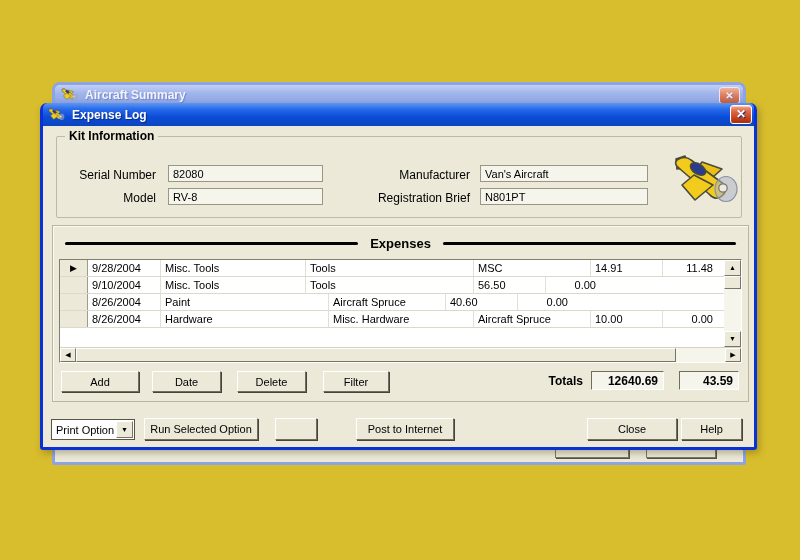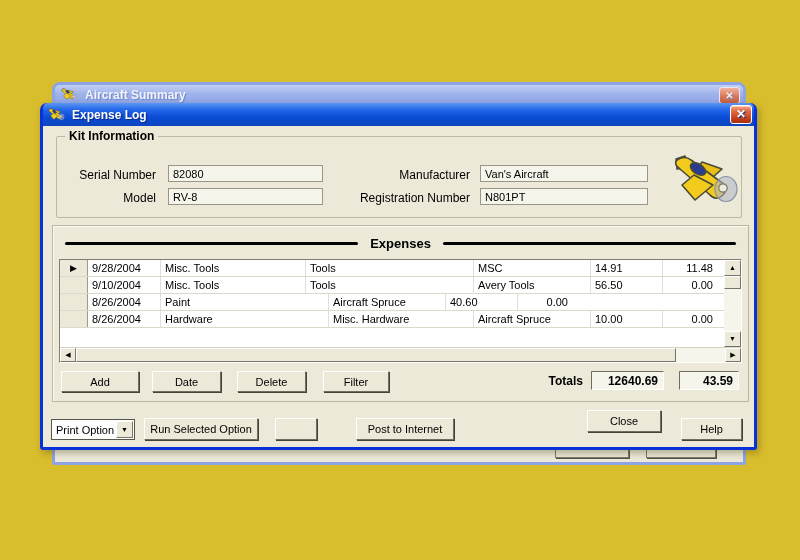--- a/index.html
+++ b/index.html
@@ -172,21 +172,21 @@
   }
   .combo-text { flex:1; font-size:11px; padding-left:4px; white-space:nowrap; overflow:hidden; }
   .combo-btn {
     width:17px; height:17px; margin-right:1px; background:#ECE9D8;
     border:1px solid; border-color:#FFFFFF #77756A #77756A #FFFFFF;
     font-size:7px; text-align:center; line-height:15px;
   }
   .b-run    { left:101px; top:292px; width:114px; height:22px; }
   .b-vend   { left:232px; top:292px; width:42px;  height:22px;padding-left:40px; }
   .b-post   { left:313px; top:292px; width:98px;  height:22px; }
-  .b-close  { left:544px; top:284px; width:74px;  height:22px; }
+  .b-close  { left:544px; top:292px; width:90px;  height:22px; }
   .b-help   { left:638px; top:292px; width:61px;  height:22px; }
 
   .plane-sm { width:20px; height:14px; flex:none; }
 </style>
 </head>
 <body>
 
 <svg width="0" height="0" style="position:absolute">
   <defs>
     <g id="plane-art" stroke="#4A4A38" stroke-width="1.6" stroke-linejoin="round">
@@ -226,21 +226,21 @@
 
     <div class="kit-group">
       <span class="kit-title">Kit Information</span>
     </div>
     <span class="f-label" style="left:13px; top:42px; width:100px;">Serial Number</span>
     <div class="f-input" style="left:125px; top:39px; width:155px;">82080</div>
     <span class="f-label" style="left:13px; top:65px; width:100px;">Model</span>
     <div class="f-input" style="left:125px; top:62px; width:155px;">RV-8</div>
     <span class="f-label" style="left:295px; top:42px; width:132px;">Manufacturer</span>
     <div class="f-input" style="left:437px; top:39px; width:168px;">Van's Aircraft</div>
-    <span class="f-label" style="left:295px; top:65px; width:132px;">Registration Number</span>
+    <span class="f-label" style="left:295px; top:65px; width:132px;">Registration Brief</span>
     <div class="f-input" style="left:437px; top:62px; width:168px;">N801PT</div>
     <svg class="plane-big" viewBox="0 0 80 56">
         <use href="#plane-art"></use>
       </svg>
 
     <div class="exp-panel">
       <div class="exp-header">
         <div class="exp-line"></div>
         <span class="exp-title">Expenses</span>
         <div class="exp-line"></div>
@@ -257,21 +257,20 @@
               <div class="td c3">Tools</div>
               <div class="td c4">MSC</div>
               <div class="td c5">14.91</div>
               <div class="td c6">11.48</div>
             </div>
             <div class="tr">
               <div class="td c0"></div>
               <div class="td c1">9/10/2004</div>
               <div class="td c2">Misc. Tools</div>
               <div class="td c3">Tools</div>
-              <div class="td c4">Avery Tools</div>
               <div class="td c5">56.50</div>
               <div class="td c6">0.00</div>
             </div>
             <div class="tr">
               <div class="td c0"></div>
               <div class="td c1">8/26/2004</div>
               <div class="td c3">Paint</div>
               <div class="td c4">Aircraft Spruce</div>
               <div class="td c5">40.60</div>
               <div class="td c6">0.00</div>

